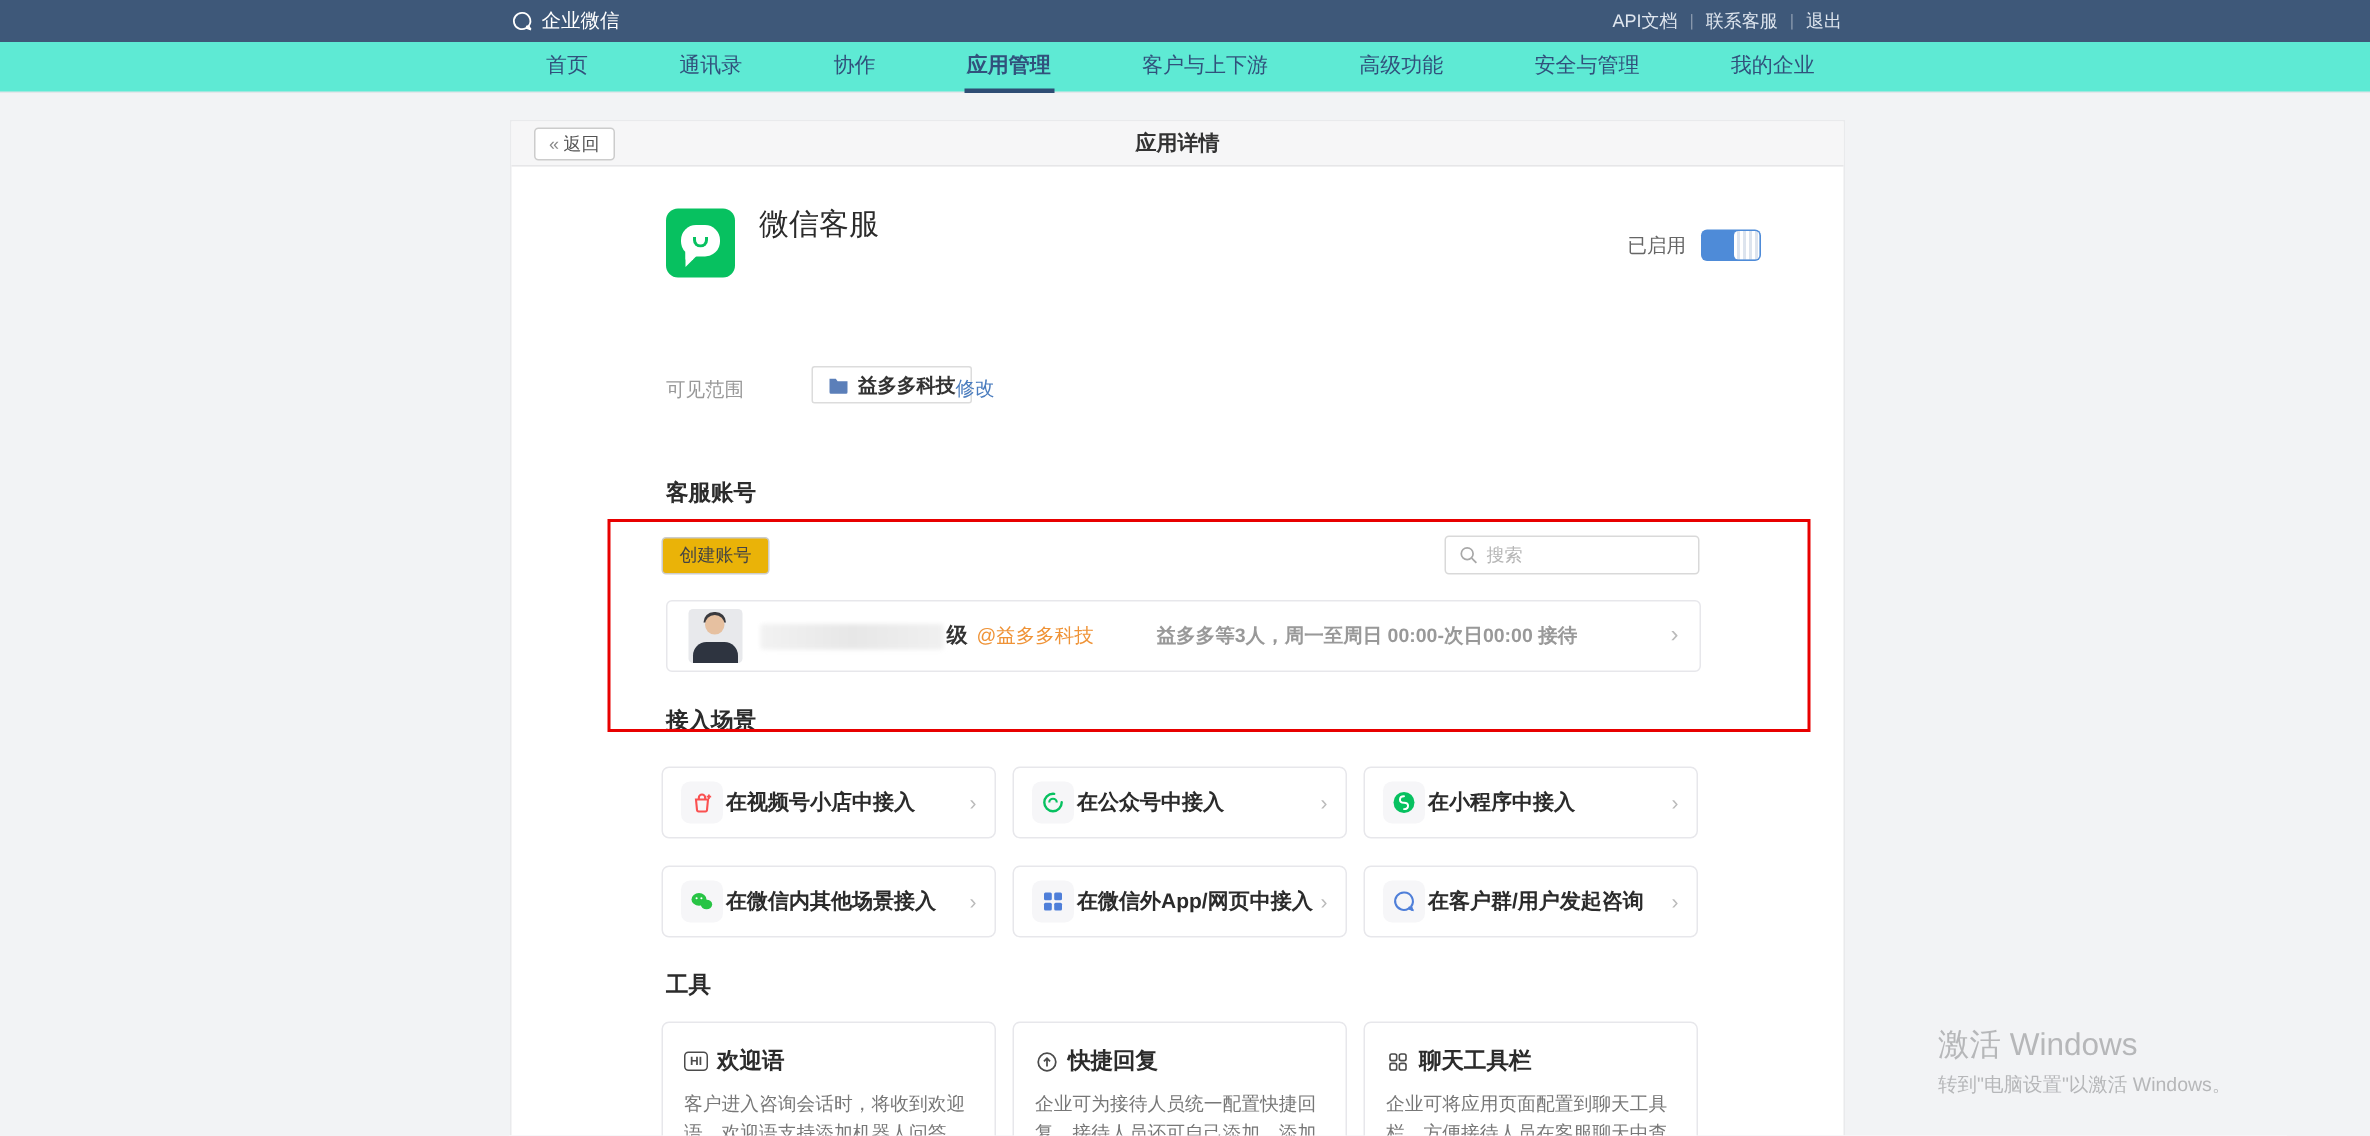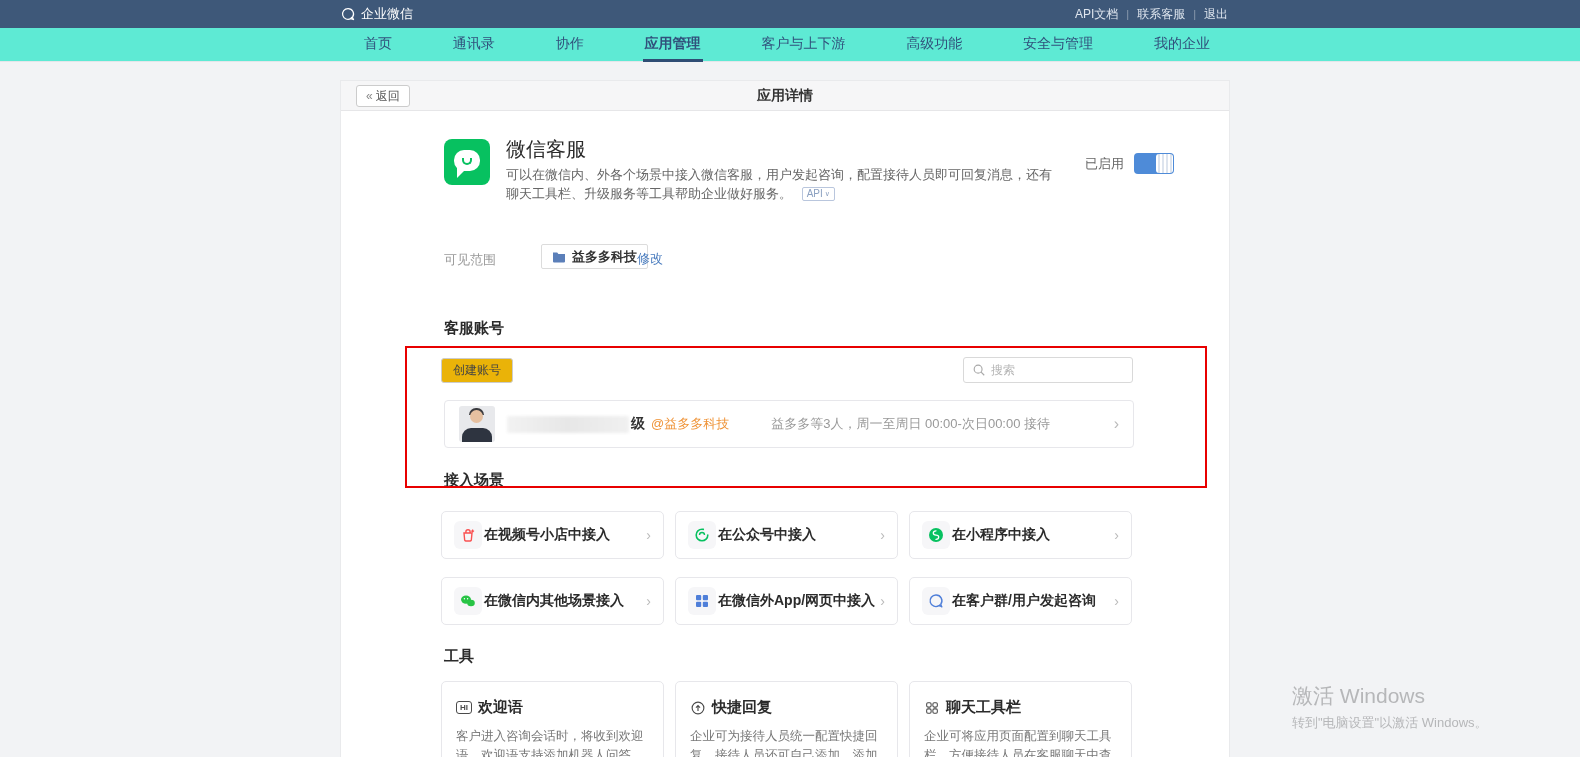--- a/index.html
+++ b/index.html
@@ -91,21 +91,21 @@
     border-radius:50%; background:#e6c0a0; }
   .avatar .hair { position:absolute; left:10px; top:2px; width:15px; height:7px;
     border-radius:7px 7px 0 0; background:#3a3a3e; }
   .avatar .suit { position:absolute; left:3px; bottom:-3px; width:30px; height:17px;
     border-radius:9px 9px 0 0; background:#2e3440; }
   .blur-name { display:inline-block; width:122px; height:17px; margin-left:12px;
     border-radius:2px; background:linear-gradient(90deg,#f2f2f2,#e7e7e7,#f0f0f0);
     filter:blur(1.5px); }
   .name-suffix { font-size:14px; color:#333; font-weight:bold; margin-left:2px; }
   .mention { font-size:13px; color:#ef9337; margin-left:6px; }
-  .schedule { font-size:13px; color:#999; margin-left:42px; }
+  .schedule { font-size:13px; color:#999; margin-left:42px;font-weight:bold; }
   .chev { margin-left:auto; color:#bbb; font-size:16px; line-height:1; }
 
   
   .scene-grid { position:absolute; left:100px; top:430px; width:691px;
     display:grid; grid-template-columns:repeat(3,223px); gap:18px 11px; }
   .scene-card { height:48px; border:1px solid #e7e7eb; border-radius:5px; background:#fff;
     display:flex; align-items:center; padding:0 12px; gap:2px; cursor:pointer; }
   .scene-ic { width:28px; height:28px; border-radius:6px; background:#f6f6f8;
     display:flex; align-items:center; justify-content:center; flex:0 0 auto; }
   .scene-label { font-size:14px; font-weight:600; color:#2b2b2b; }
@@ -193,27 +193,20 @@
         <span data-interactable="false">返回</span>
       </div>
     </div>
 
     <div class="app-icon" data-interactable="false">
       <div class="bubble"></div>
         <div class="tail"></div>
         <div class="smile"></div>
     </div>
     <div class="app-name" data-interactable="false">微信客服</div>
-    <div class="app-desc" data-interactable="false">
-      <span data-interactable="false">可以在微信内、外各个场景中接入微信客服，用户发起咨询，配置接待人员即可回复消息，还有聊天工具栏、升级服务等工具帮助企业做好服务。</span>
-      <span class="api-tag" data-interactable="true">
-        <span data-interactable="false">API</span>
-        <span data-interactable="false" style="font-size:7px;">∨</span>
-      </span>
-    </div>
     <div class="status-wrap" data-interactable="false">
       <span class="status-label" data-interactable="false">已启用</span>
       <div class="toggle" data-interactable="true">
           <div class="knob" data-interactable="false"></div>
         </div>
     </div>
 
     <div class="vr-label" data-interactable="false">可见范围</div>
     <div class="vr-tag" data-interactable="false">
       <svg width="14" height="12" viewBox="0 0 14 12" data-interactable="false">

